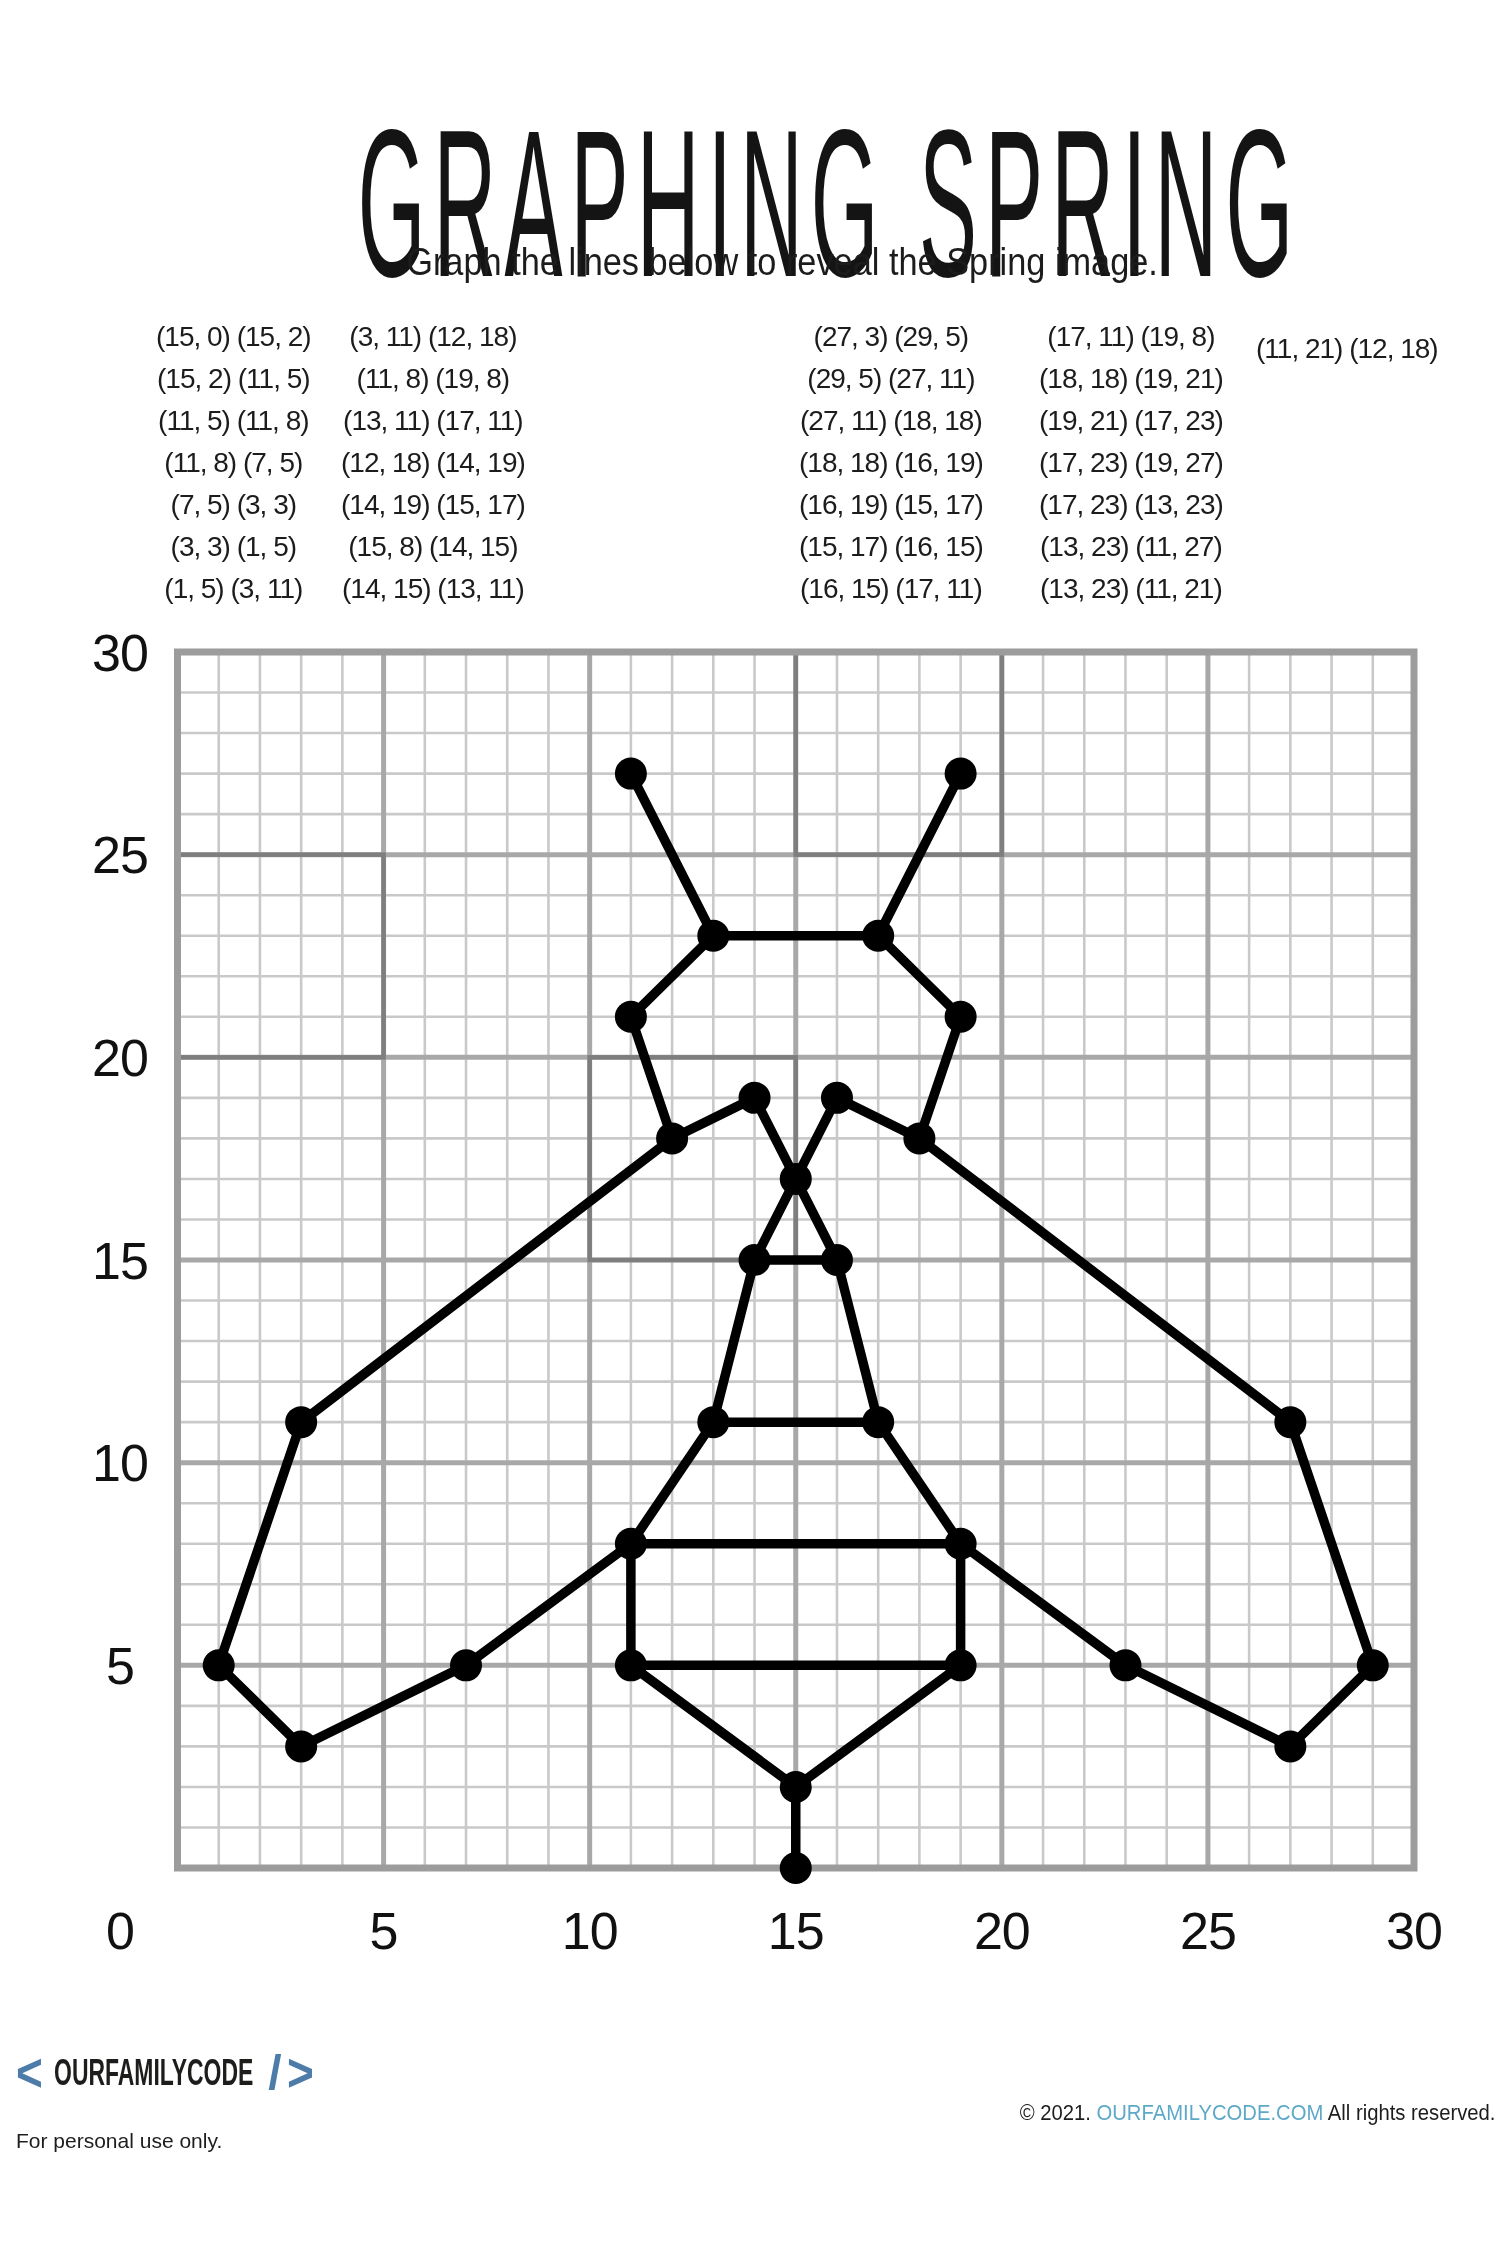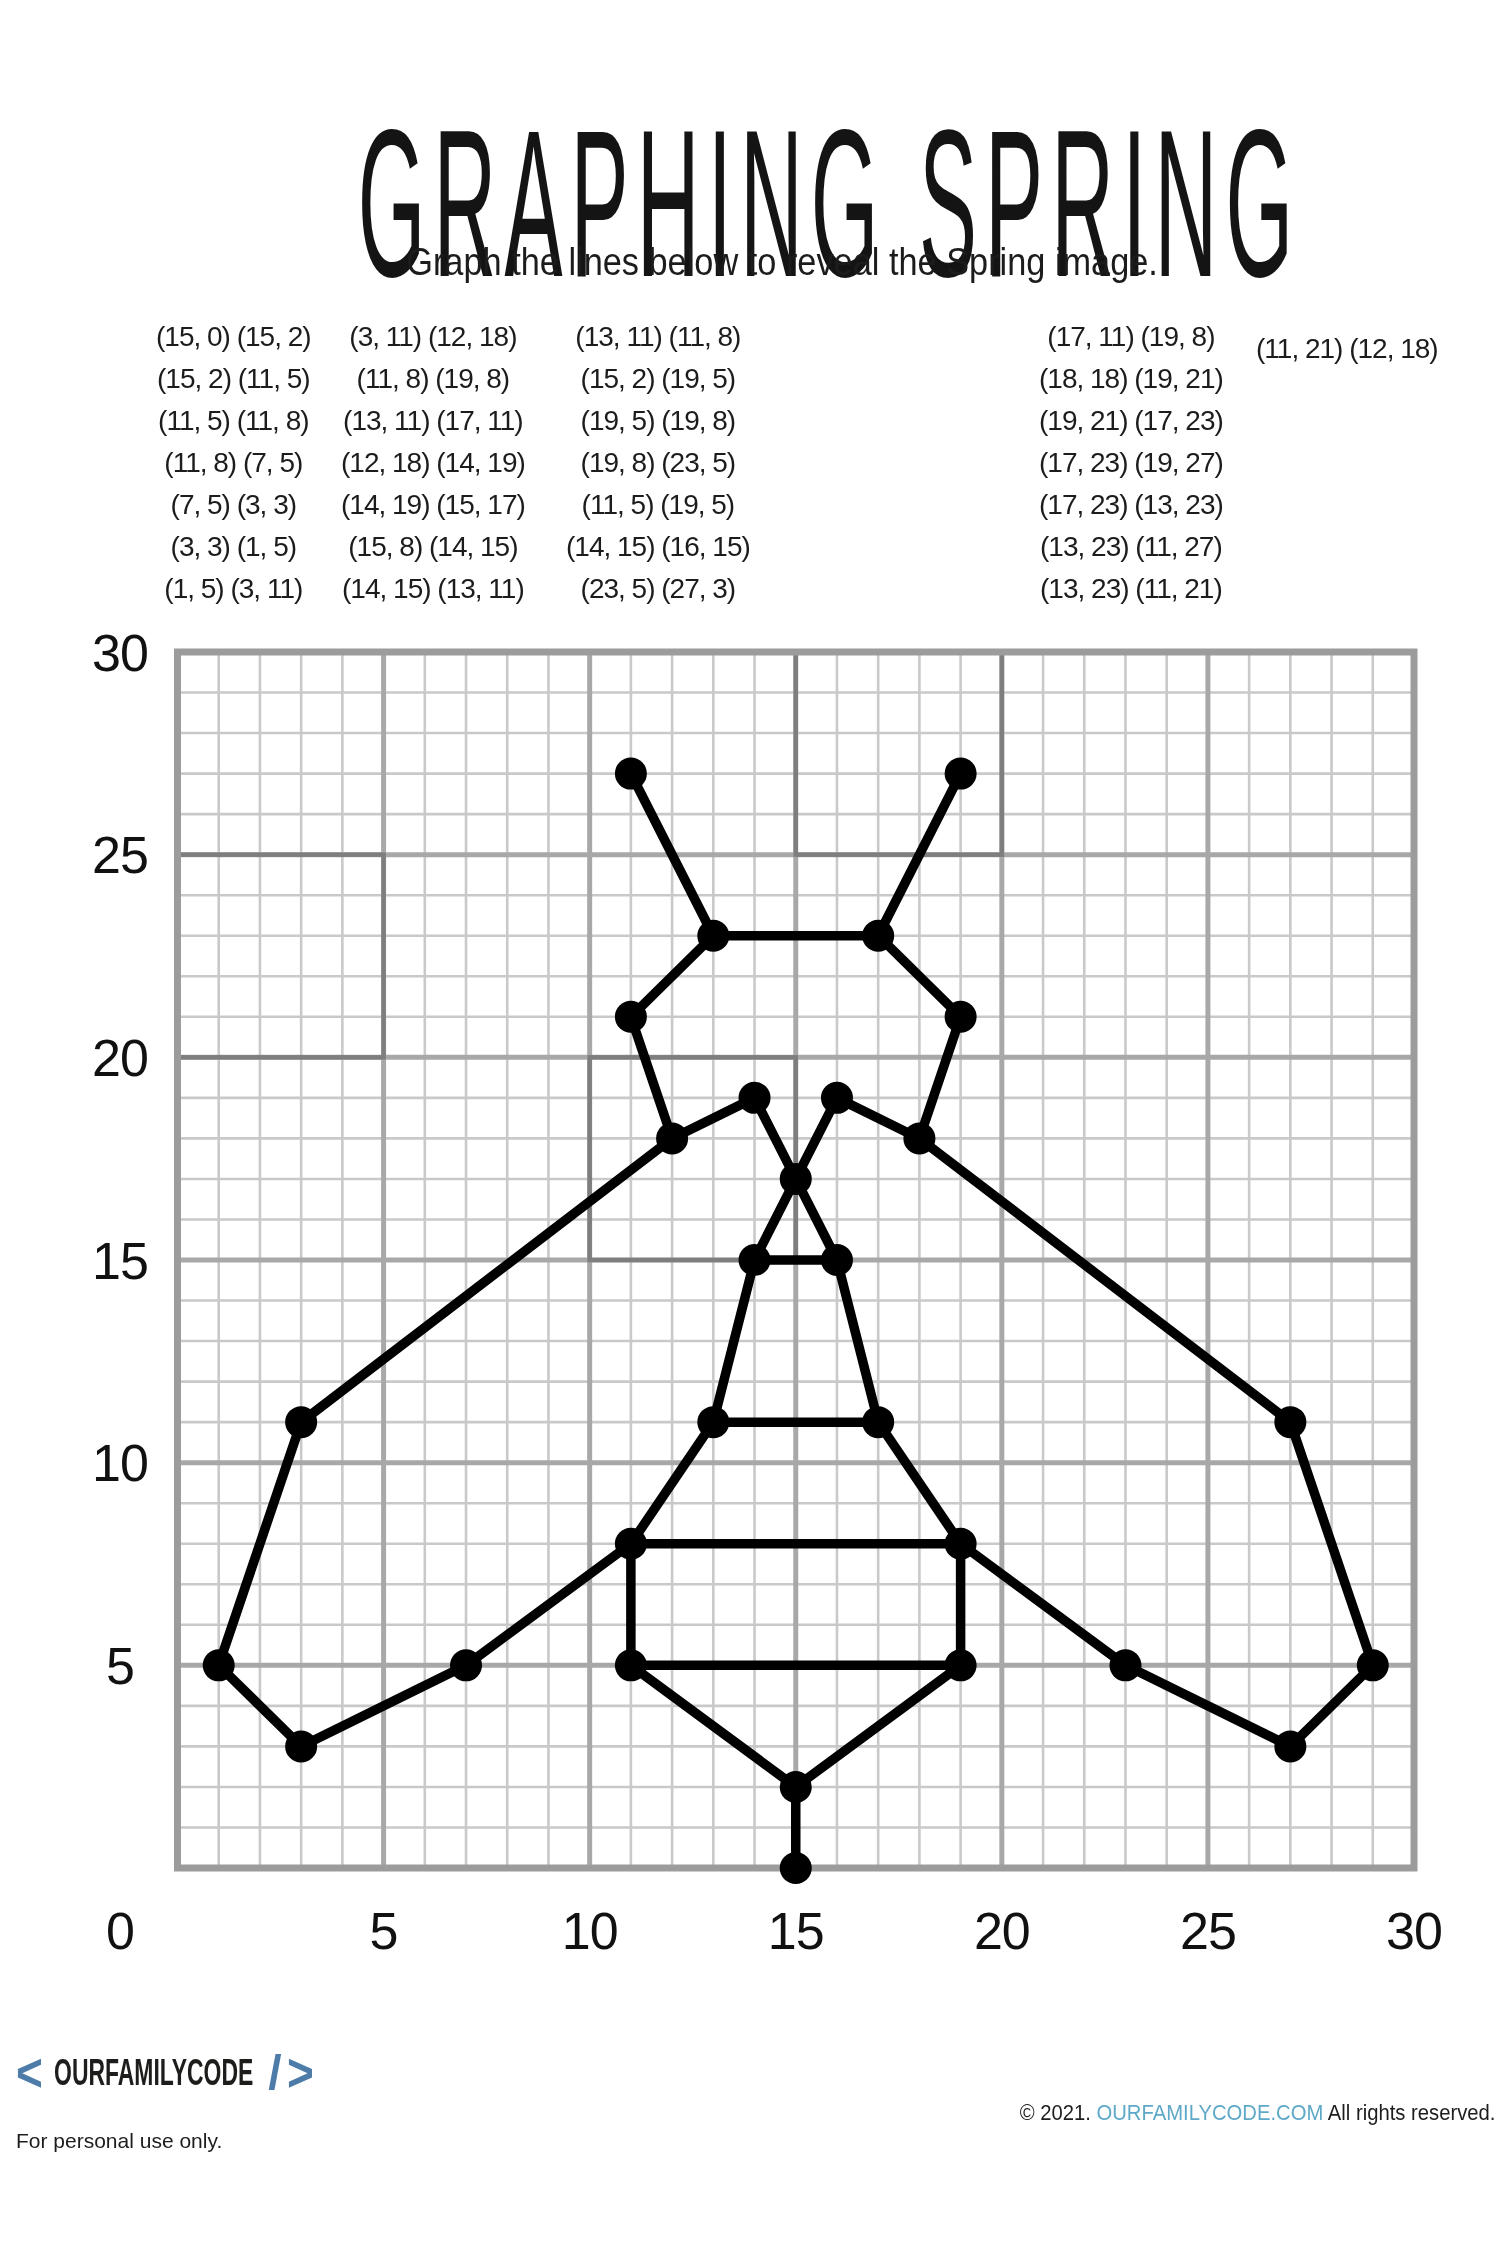--- a/index.html
+++ b/index.html
@@ -63,28 +63,28 @@
       </div>
       <div class="coord-col" style="left: 325px;">
         <div class="coord-cell">(3, 11) (12, 18)</div>
         <div class="coord-cell">(11, 8) (19, 8)</div>
         <div class="coord-cell">(13, 11) (17, 11)</div>
         <div class="coord-cell">(12, 18) (14, 19)</div>
         <div class="coord-cell">(14, 19) (15, 17)</div>
         <div class="coord-cell">(15, 8) (14, 15)</div>
         <div class="coord-cell">(14, 15) (13, 11)</div>
       </div>
-      <div class="coord-col" style="left: 550px;">
-        <div class="coord-cell">(13, 11) (11, 8)</div>
-        <div class="coord-cell">(15, 2) (19, 5)</div>
-        <div class="coord-cell">(19, 5) (19, 8)</div>
-        <div class="coord-cell">(19, 8) (23, 5)</div>
-        <div class="coord-cell">(11, 5) (19, 5)</div>
-        <div class="coord-cell">(14, 15) (16, 15)</div>
-        <div class="coord-cell">(23, 5) (27, 3)</div>
+      <div class="coord-col" style="left: 783px;">
+        <div class="coord-cell">(27, 3) (29, 5)</div>
+        <div class="coord-cell">(29, 5) (27, 11)</div>
+        <div class="coord-cell">(27, 11) (18, 18)</div>
+        <div class="coord-cell">(18, 18) (16, 19)</div>
+        <div class="coord-cell">(16, 19) (15, 17)</div>
+        <div class="coord-cell">(15, 17) (16, 15)</div>
+        <div class="coord-cell">(16, 15) (17, 11)</div>
       </div>
       <div class="coord-col" style="left: 1023px;">
         <div class="coord-cell">(17, 11) (19, 8)</div>
         <div class="coord-cell">(18, 18) (19, 21)</div>
         <div class="coord-cell">(19, 21) (17, 23)</div>
         <div class="coord-cell">(17, 23) (19, 27)</div>
         <div class="coord-cell">(17, 23) (13, 23)</div>
         <div class="coord-cell">(13, 23) (11, 27)</div>
         <div class="coord-cell">(13, 23) (11, 21)</div>
       </div>

